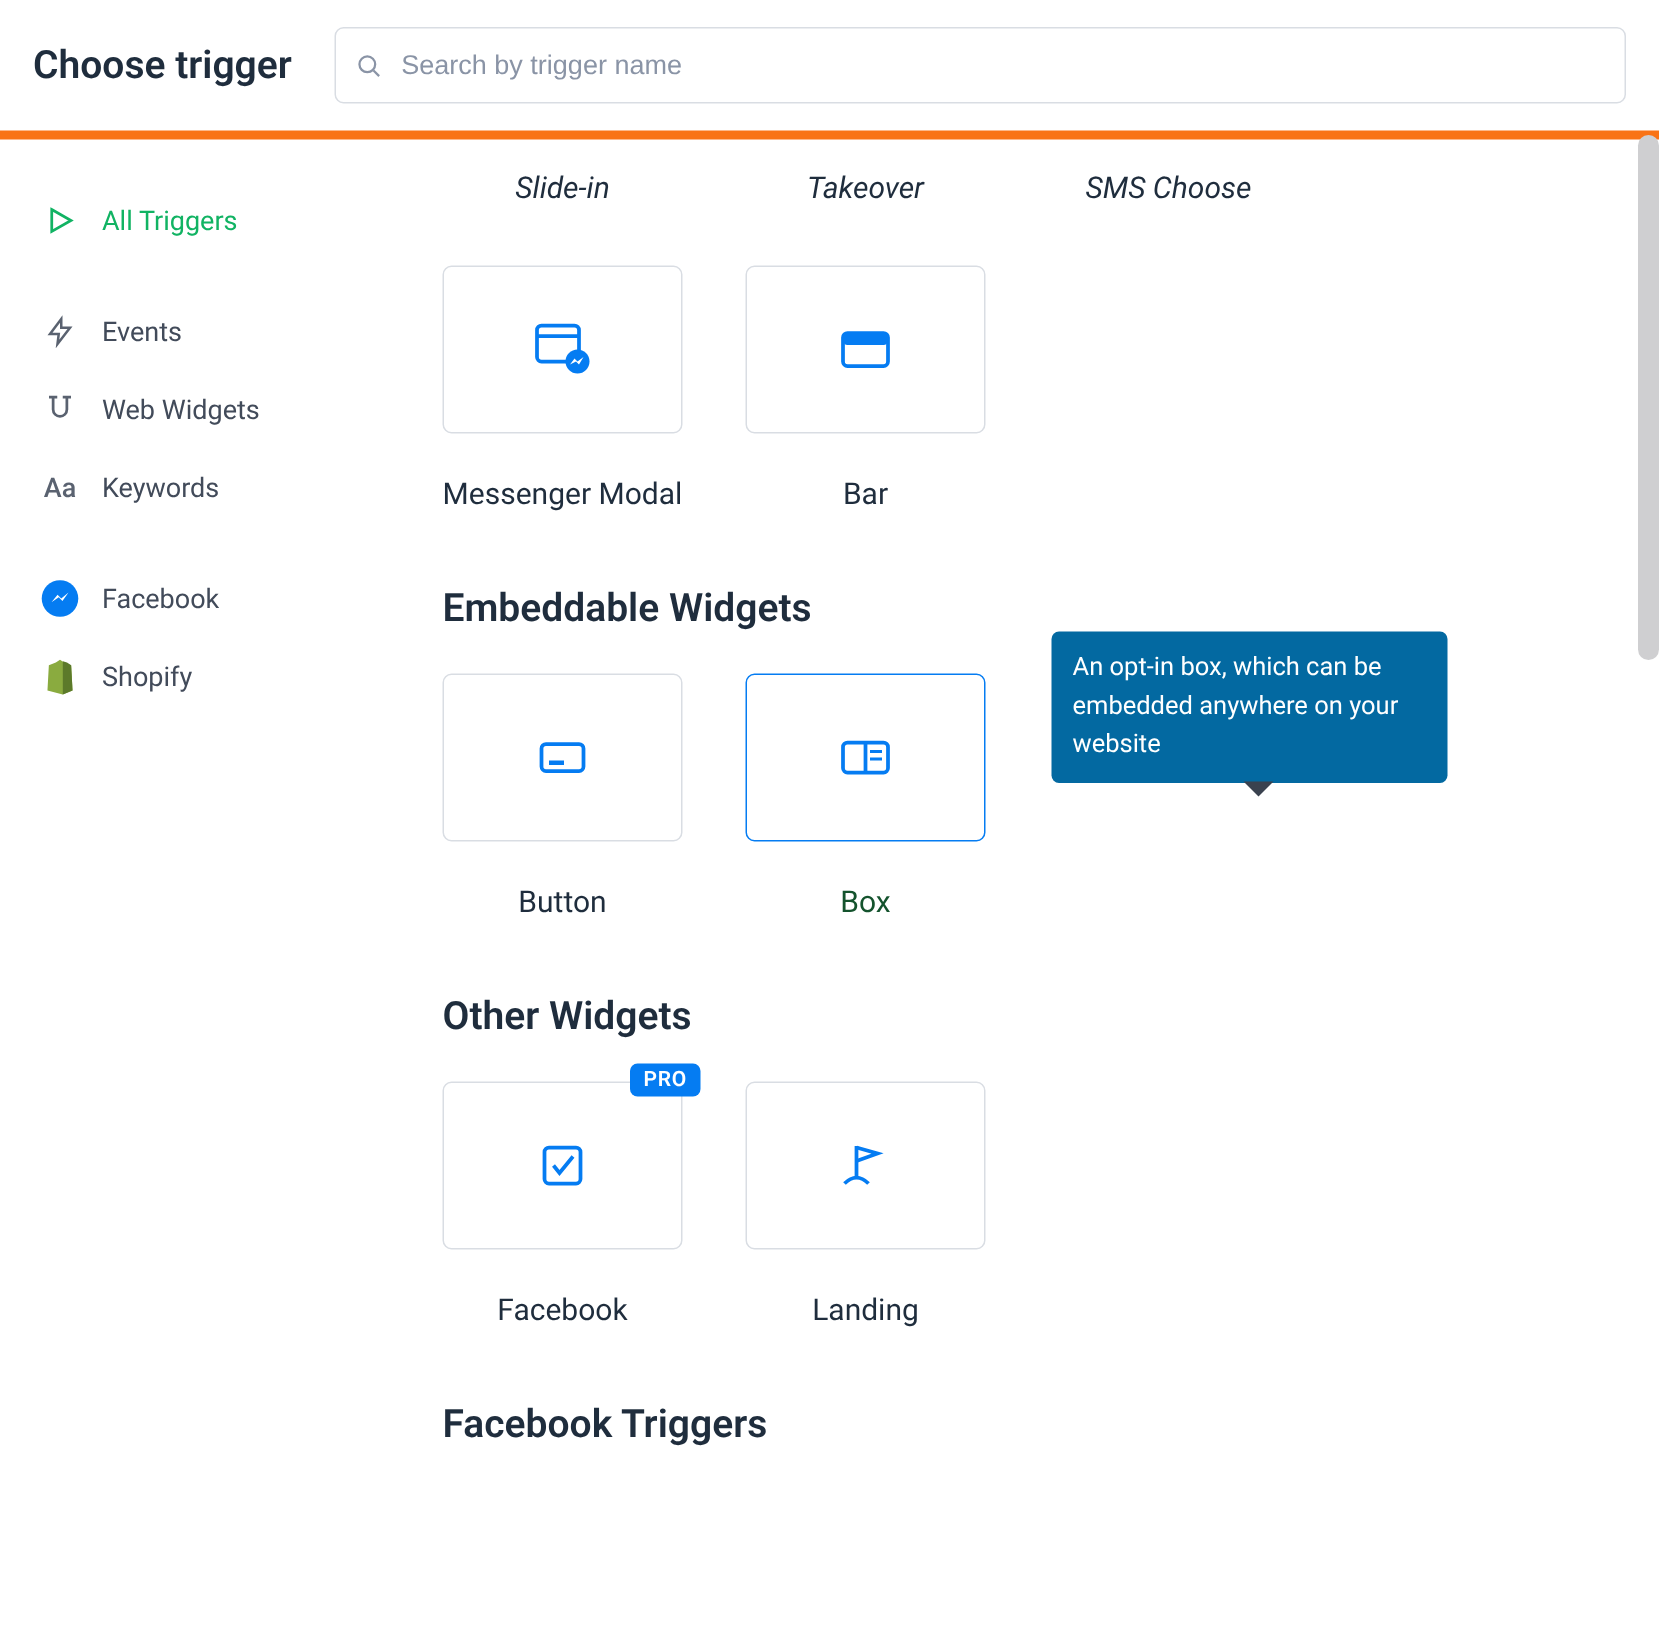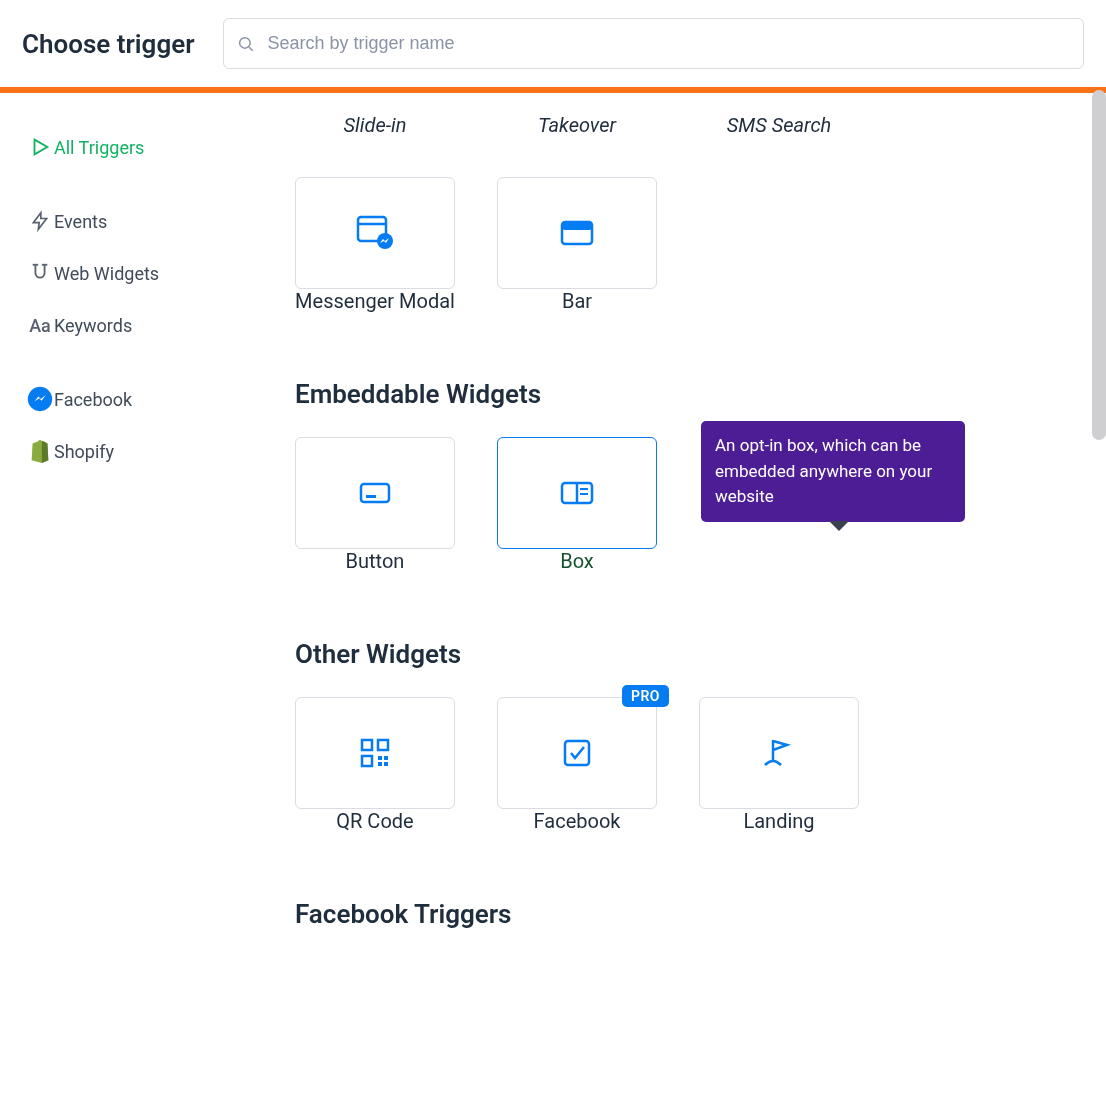--- a/index.html
+++ b/index.html
@@ -52,21 +52,21 @@
     height: calc(1094px - 89px);
   }
   .sidebar {
     width: 255px;
     padding: 28px 14px 0 22px;
     flex-shrink: 0;
   }
   .side-item {
     display: flex;
     align-items: center;
-    gap: 0;
+    gap: 14px;
     height: 52px;
     font-size: 18px;
     color: #424b5a;
     cursor: pointer;
     border-radius: 6px;
     padding: 0 4px;
   }
   .side-item.active { color: #11b363; }
   .side-item .side-icon {
     width: 28px;
@@ -117,32 +117,32 @@
     display: flex;
     align-items: center;
     justify-content: center;
     background: #fff;
     cursor: pointer;
   }
   .card.selected {
     border: 1.5px solid #057cf2;
   }
   .card-label {
-    margin-top: 0;
+    margin-top: 28px;
     font-size: 20px;
     color: #1f2d3d;
     text-align: center;
     max-width: 160px;
   }
   .card-label.selected { color: #14532d; }
   .section-title {
     font-size: 26px;
     font-weight: 600;
     color: #1f2d3d;
-    margin-top: 66px;
+    margin-top: 50px;
     margin-bottom: 28px;
   }
   .labels-row {
     display: grid;
     grid-template-columns: repeat(3, 160px);
     column-gap: 42px;
     margin-top: 28px;
     margin-bottom: 48px;
   }
   .labels-row .lbl {
@@ -161,21 +161,21 @@
     padding: 3px 9px;
     border-radius: 5px;
     letter-spacing: 0.5px;
     margin-left: 44px;
   }
   .tooltip {
     position: absolute;
     left: 446px;
     top: 328px;
     width: 264px;
-    background: #4c1d95;
+    background: #0369a1;
     color: #fff;
     border-radius: 5px;
     padding: 12px 14px;
     font-size: 17px;
     line-height: 1.5;
     z-index: 50;
   }
   .tooltip::after {
     content: "";
     position: absolute;
@@ -268,21 +268,21 @@
       <span>Shopify</span>
     </div>
 
   </div>
 
   <div class="content">
 
     <div class="labels-row" style="margin-top:20px;margin-bottom:40px;font-style:italic;">
       <div class="lbl">Slide-in</div>
       <div class="lbl">Takeover</div>
-      <div class="lbl">SMS Search</div>
+      <div class="lbl">SMS Choose</div>
     </div>
 
     <div class="grid">
       <div class="card-wrap">
         <div class="card">
           <span>
             <svg width="40" height="38" viewBox="0 0 40 38">
               <rect x="3" y="3" width="28" height="24" rx="3" fill="none" stroke="#057cf2" stroke-width="2.5"></rect>
               <line x1="3" y1="10" x2="31" y2="10" stroke="#057cf2" stroke-width="2.5"></line>
               <circle cx="30" cy="27" r="8" fill="#057cf2"></circle>
@@ -334,36 +334,20 @@
               <line x1="21" y1="14" x2="29" y2="14" stroke="#057cf2" stroke-width="2"></line>
             </svg>
           </span>
         </div>
         <div class="card-label selected">Box</div>
       </div>
     </div>
 
     <div class="section-title">Other Widgets</div>
     <div class="grid">
-      <div class="card-wrap">
-        <div class="card">
-          <span>
-            <svg width="34" height="34" viewBox="0 0 34 34" fill="none" stroke="#057cf2" stroke-width="2.5">
-              <rect x="4" y="4" width="10" height="10"></rect>
-              <rect x="20" y="4" width="10" height="10"></rect>
-              <rect x="4" y="20" width="10" height="10"></rect>
-              <rect x="20" y="20" width="4" height="4" fill="#057cf2" stroke="none"></rect>
-              <rect x="26" y="26" width="4" height="4" fill="#057cf2" stroke="none"></rect>
-              <rect x="20" y="26" width="4" height="4" fill="#057cf2" stroke="none"></rect>
-              <rect x="26" y="20" width="4" height="4" fill="#057cf2" stroke="none"></rect>
-            </svg>
-          </span>
-        </div>
-        <div class="card-label">QR Code</div>
-      </div>
 
       <div class="card-wrap">
         <div class="badge-pro">PRO</div>
         <div class="card">
           <span>
             <svg width="34" height="34" viewBox="0 0 34 34" fill="none" stroke="#057cf2" stroke-width="2.5">
               <rect x="5" y="5" width="24" height="24" rx="3"></rect>
               <polyline points="11,17 15,22 24,11"></polyline>
             </svg>
           </span>

